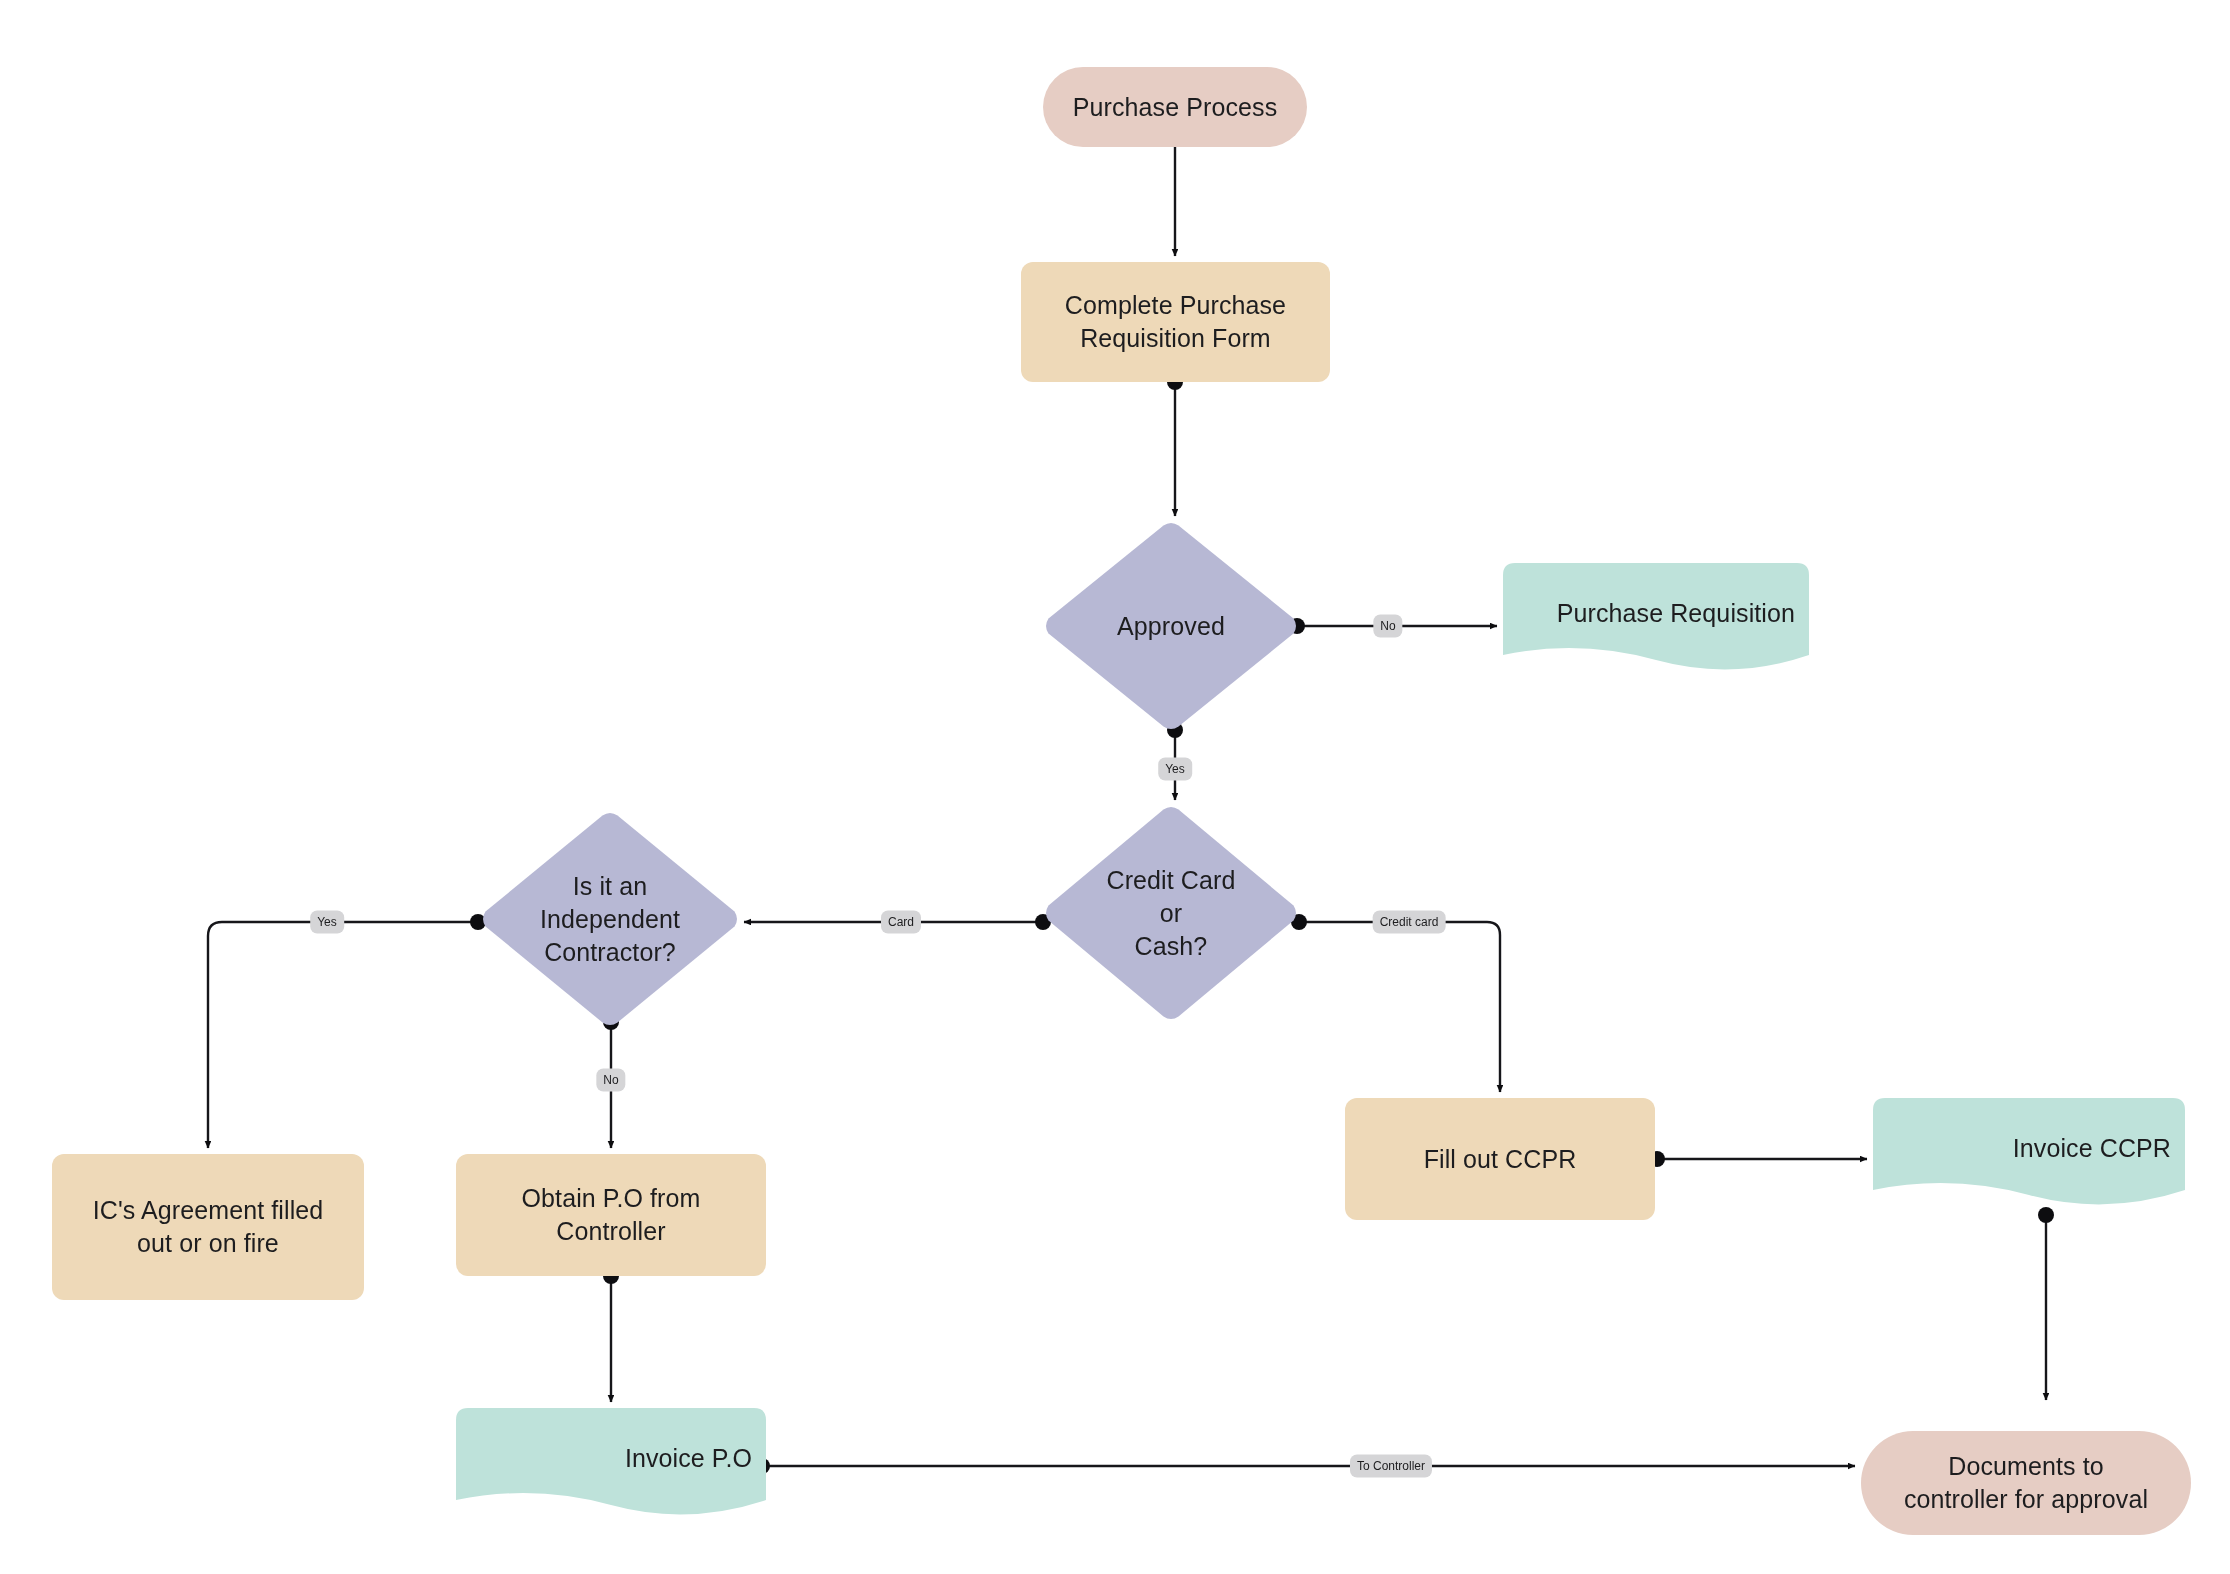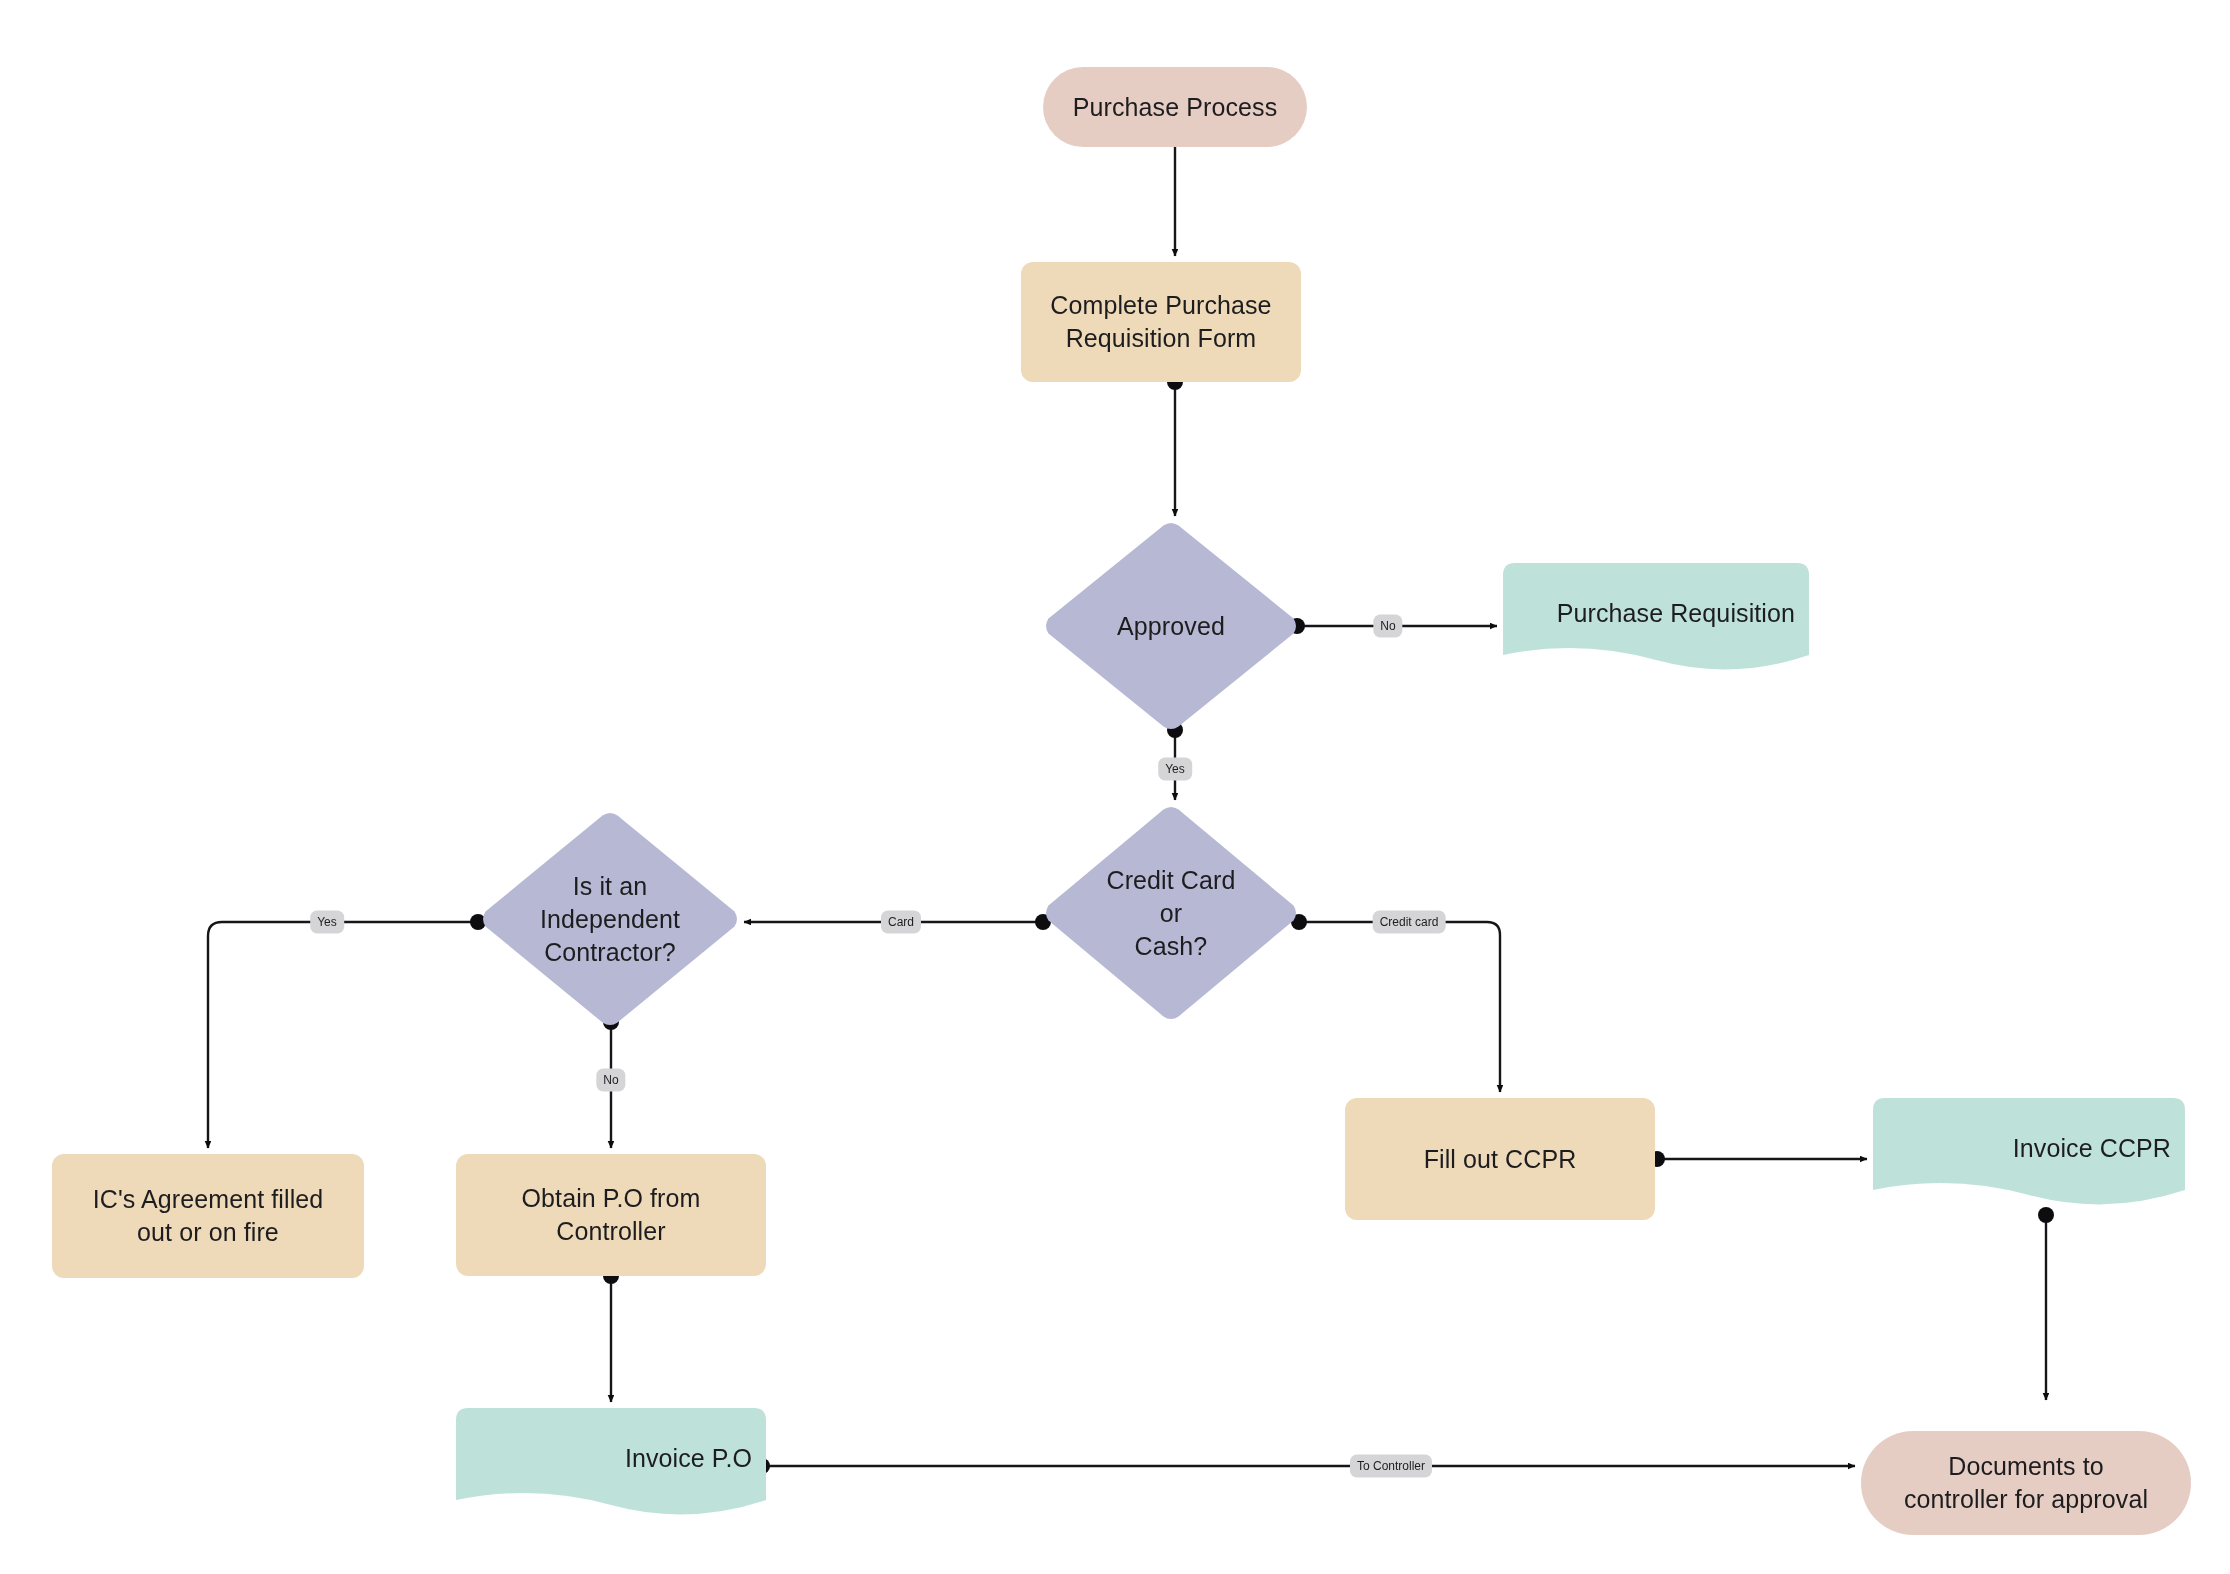--- a/index.html
+++ b/index.html
@@ -166,21 +166,21 @@
     <g>
       <path class="edge-line" d="M762,1466 L1855,1466" marker-end="url(#arrow)"></path>
       <circle class="edge-dot" cx="762" cy="1466" r="8"></circle>
     </g>
   </svg>
 
   <div class="node terminal" style="left:1043px; top:42px; width:264px; height:80px; background:#e6cdc4;">
     <span class="label">Purchase Process</span>
   </div>
 
-  <div class="node process" style="left:1021px; top:262px; width:280px; height:120px; background:#eed9b8;">
+  <div class="node process" style="left:1021px; top:262px; width:309px; height:120px; background:#eed9b8;">
     <span class="label">Complete Purchase
 Requisition Form</span>
   </div>
 
   <div class="node decision-wrap" style="left:1045px; top:522px; width:252px; height:208px;">
     <svg class="diamond-bg" viewBox="0 0 252 208" preserveAspectRatio="none">
       <path d="M118.5,3.5 Q126,-1.5 133.5,3.5 L248.5,96.5 Q253.5,104 248.5,111.5 L133.5,204.5 Q126,209.5 118.5,204.5 L3.5,111.5 Q-1.5,104 3.5,96.5 Z" fill="#b7b8d4"></path>
     </svg>
     <span class="label">Approved</span>
   </div>
@@ -203,21 +203,21 @@
 
   <div class="node decision-wrap" style="left:482px; top:812px; width:256px; height:214px;">
     <svg class="diamond-bg" viewBox="0 0 256 214" preserveAspectRatio="none">
       <path d="M120.5,3.5 Q128,-1.5 135.5,3.5 L252.5,99.5 Q257.5,107 252.5,114.5 L135.5,210.5 Q128,215.5 120.5,210.5 L3.5,114.5 Q-1.5,107 3.5,99.5 Z" fill="#b7b8d4"></path>
     </svg>
     <span class="label">Is it an
 Independent
 Contractor?</span>
   </div>
 
-  <div class="node process" style="left:52px; top:1154px; width:312px; height:124px; background:#eed9b8;">
+  <div class="node process" style="left:52px; top:1154px; width:312px; height:146px; background:#eed9b8;">
     <span class="label">IC's Agreement filled
 out or on fire</span>
   </div>
 
   <div class="node process" style="left:456px; top:1154px; width:310px; height:122px; background:#eed9b8;">
     <span class="label">Obtain P.O from
 Controller</span>
   </div>
 
   <div class="node process" style="left:1345px; top:1098px; width:310px; height:122px; background:#eed9b8;">

